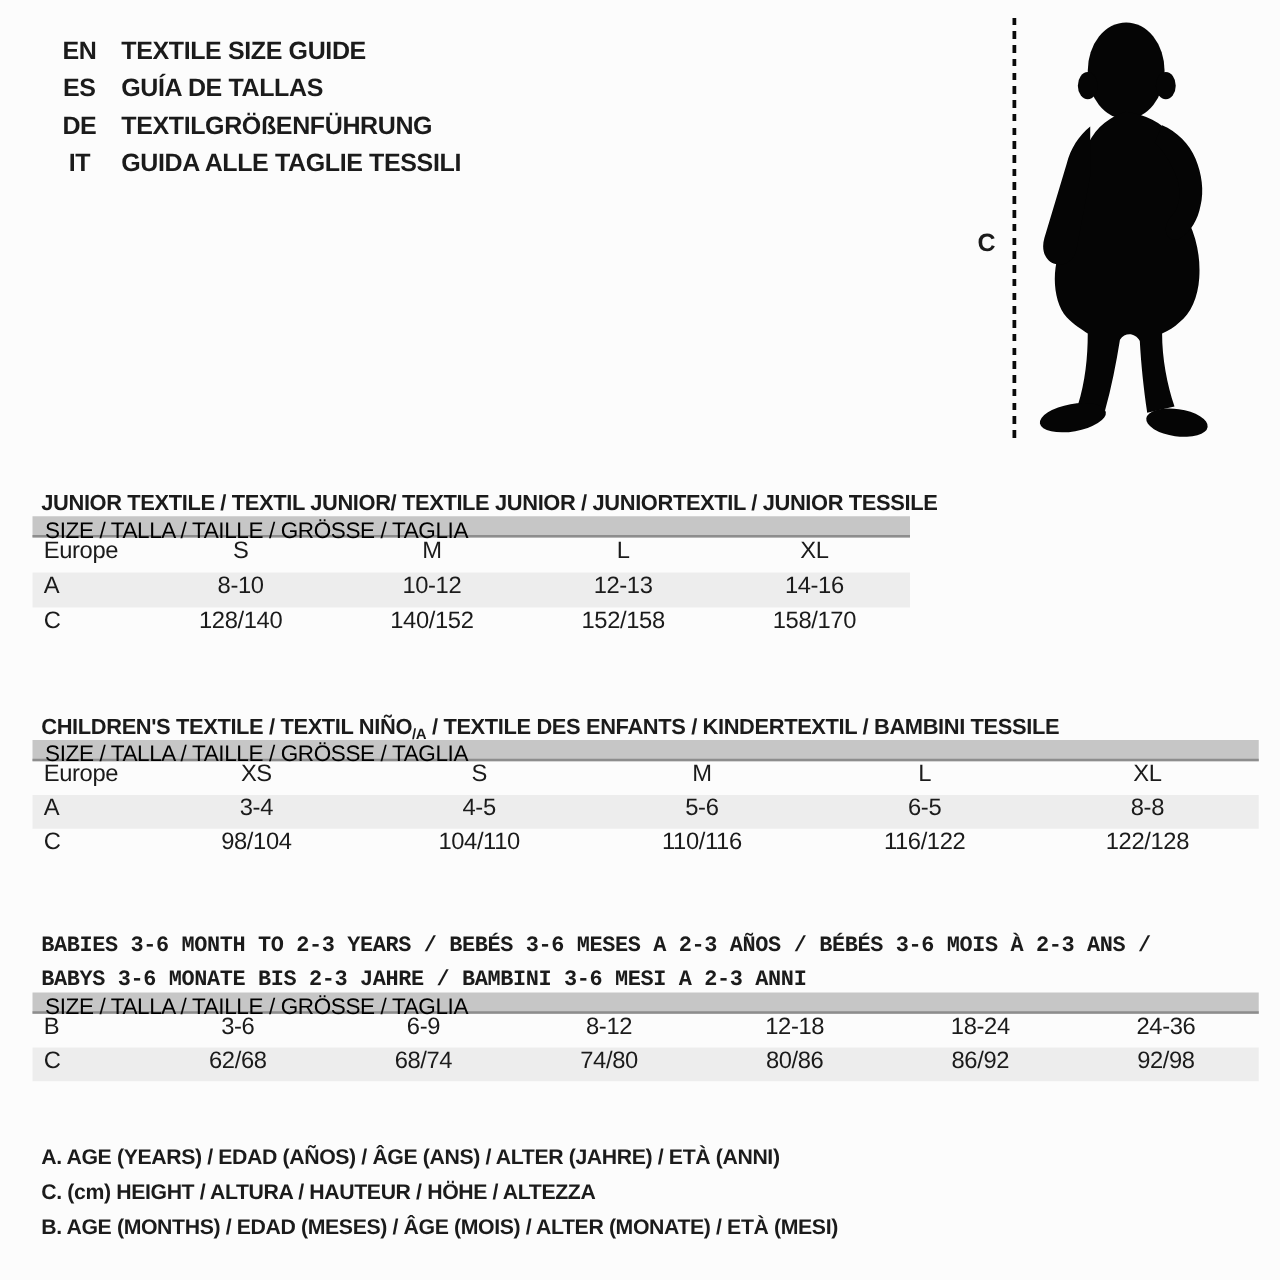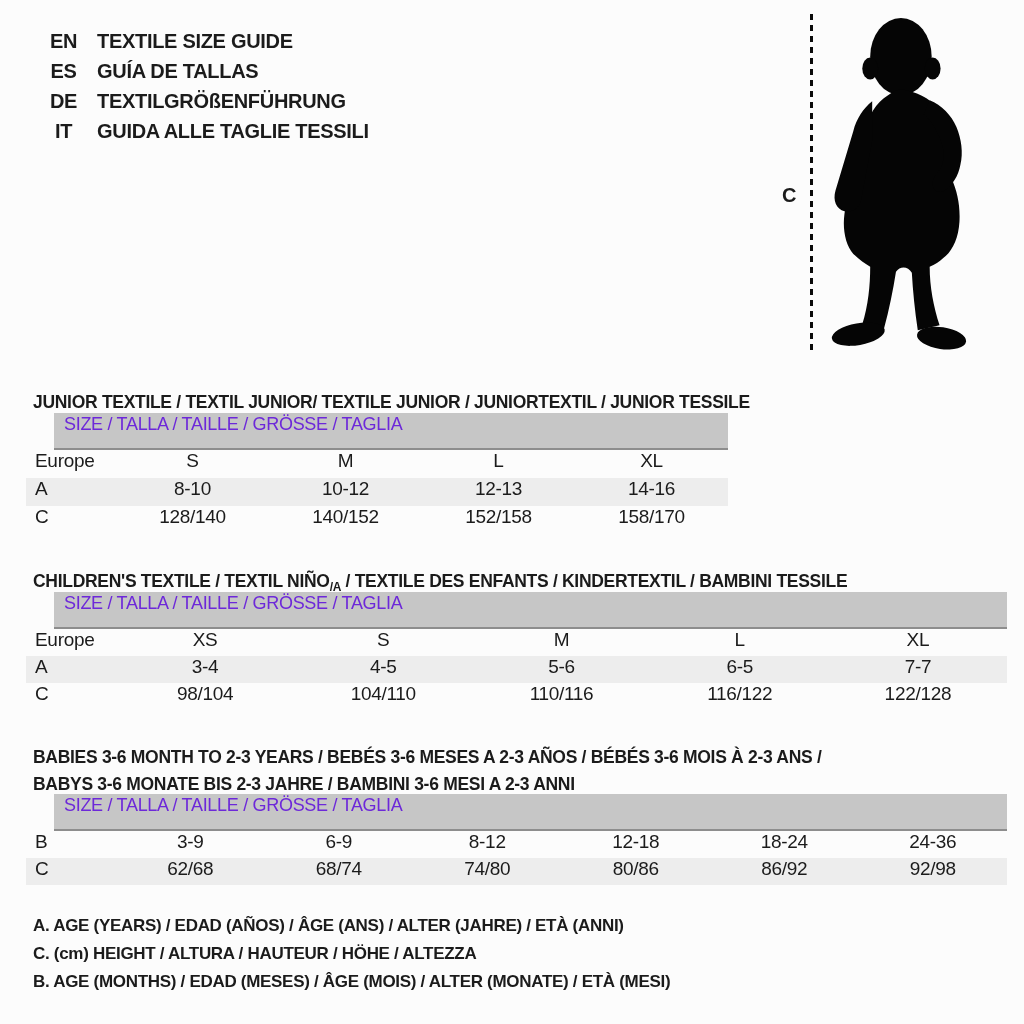--- a/index.html
+++ b/index.html
@@ -23,29 +23,28 @@
   .dotted-line {
     left:810px; top:14px; width:3px; height:340px;
     background-image:repeating-linear-gradient(to bottom,#0a0a0a 0px,#0a0a0a 6px,transparent 6px,transparent 11px);
   }
   .height-label { left:782px; top:184px; font-weight:700; font-size:20px; }
   .baby-svg { left:818px; top:12px; width:150px; height:342px; }
 
   
   .section-title { font-weight:700; font-size:17.5px; white-space:nowrap;margin-top:23px; }
   .sub-script { font-size:12px; position:relative; top:4px; }
-  .title-line { height:27px; line-height:27px; }
+  .title-line { height:27px; line-height:27px;font-family:Liberation Mono, monospace; }
 
   .size-table { background:transparent; }
   .size-header {
-    height:37px; background:var(--bar,#c6c6c6);
+    height:17px; background:var(--bar,#c6c6c6);
     border-bottom:2px solid var(--barborder,#8d8d8d);
-    font-size:18px; line-height:23px; padding-left:10px; color:#6d28d9;
+    font-size:18px; line-height:23px; padding-left:10px; color:#000000;
     white-space:nowrap;
-    margin-left:28px;
   }
   .trow { display:flex; align-items:flex-start; font-size:19px; }
   .rows28 .trow { height:28px; }
   .rows27 .trow { height:27px; }
   .trow.shaded { background:var(--shade,#ededed); }
   .tlabel { width:90px; padding-left:9px; white-space:nowrap; }
   .tcell { flex:1; text-align:center; white-space:nowrap; }
 
   .t1 { left:26px; top:413px; width:702px; }
   .t2 { left:26px; top:592px; width:981px; }
@@ -141,41 +140,41 @@
       <span class="tcell">M</span>
       <span class="tcell">L</span>
       <span class="tcell">XL</span>
     </div>
     <div class="trow shaded">
       <span class="tlabel">A</span>
       <span class="tcell">3-4</span>
       <span class="tcell">4-5</span>
       <span class="tcell">5-6</span>
       <span class="tcell">6-5</span>
-      <span class="tcell">7-7</span>
+      <span class="tcell">8-8</span>
     </div>
     <div class="trow">
       <span class="tlabel">C</span>
       <span class="tcell">98/104</span>
       <span class="tcell">104/110</span>
       <span class="tcell">110/116</span>
       <span class="tcell">116/122</span>
       <span class="tcell">122/128</span>
     </div>
   </div>
 
 <div class="abs section-title st3">
   <div class="title-line">BABIES 3-6 MONTH TO 2-3 YEARS / BEBÉS 3-6 MESES A 2-3 AÑOS / BÉBÉS 3-6 MOIS À 2-3 ANS /</div>
   <div class="title-line">BABYS 3-6 MONATE BIS 2-3 JAHRE / BAMBINI 3-6 MESI A 2-3 ANNI</div>
 </div>
 <div class="abs size-table rows27 t3">
   <div class="size-header">SIZE / TALLA / TAILLE / GRÖSSE / TAGLIA</div>
 <div class="trow">
       <span class="tlabel">B</span>
-      <span class="tcell">3-9</span>
+      <span class="tcell">3-6</span>
       <span class="tcell">6-9</span>
       <span class="tcell">8-12</span>
       <span class="tcell">12-18</span>
       <span class="tcell">18-24</span>
       <span class="tcell">24-36</span>
     </div>
     <div class="trow shaded">
       <span class="tlabel">C</span>
       <span class="tcell">62/68</span>
       <span class="tcell">68/74</span>

